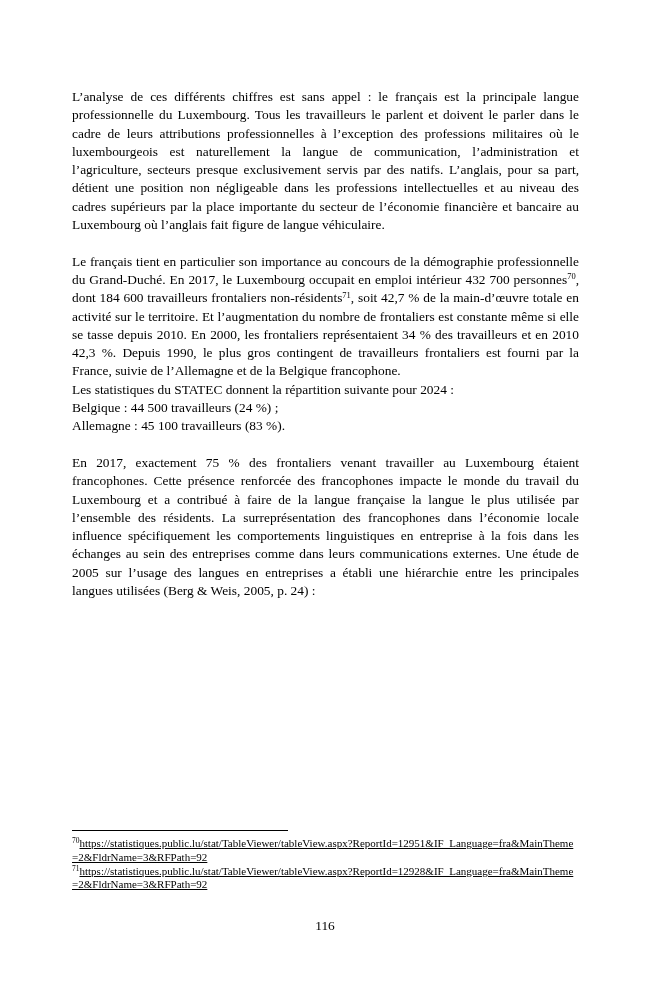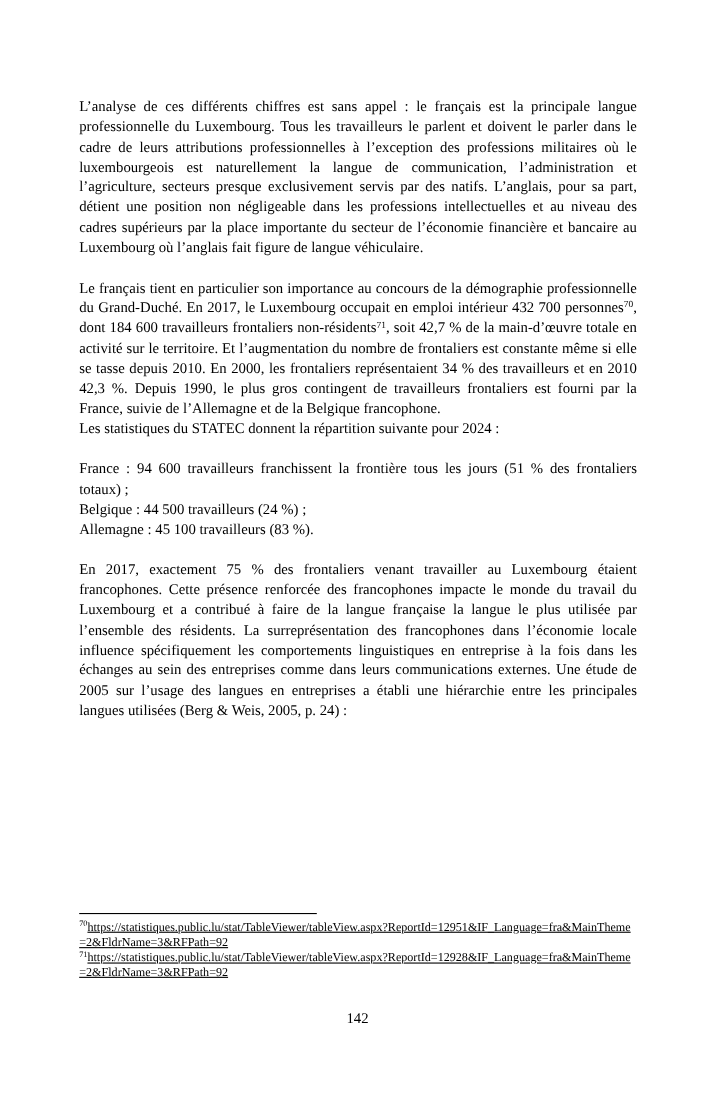--- a/index.html
+++ b/index.html
@@ -71,26 +71,25 @@
 </head>
 <body>
 
 <div class="text-block">
   <p>L’analyse de ces différents chiffres est sans appel : le français est la principale langue professionnelle du Luxembourg. Tous les travailleurs le parlent et doivent le parler dans le cadre de leurs attributions professionnelles à l’exception des professions militaires où le luxembourgeois est naturellement la langue de communication, l’administration et l’agriculture, secteurs presque exclusivement servis par des natifs. L’anglais, pour sa part, détient une position non négligeable dans les professions intellectuelles et au niveau des cadres supérieurs par la place importante du secteur de l’économie financière et bancaire au Luxembourg où l’anglais fait figure de langue véhiculaire.</p>
 
   <p class="mt-line"><span>Le français tient en particulier son importance au concours de la démographie professionnelle du Grand-Duché. En 2017, le Luxembourg occupait en emploi intérieur 432 700 personnes</span><sup class="fnref">70</sup><span>, dont 184 600 travailleurs frontaliers non-résidents</span><sup class="fnref">71</sup><span>, soit 42,7 % de la main-d’œuvre totale en activité sur le territoire. Et l’augmentation du nombre de frontaliers est constante même si elle se tasse depuis 2010. En 2000, les frontaliers représentaient 34 % des travailleurs et en 2010 42,3 %. Depuis 1990, le plus gros contingent de travailleurs frontaliers est fourni par la France, suivie de l’Allemagne et de la Belgique francophone.</span></p>
 
   <p>Les statistiques du STATEC donnent la répartition suivante pour 2024 :</p>
 
-  <p class="mt-line">France : 94 600 travailleurs franchissent la frontière tous les jours (51 % des frontaliers totaux) ;</p>
   <p>Belgique : 44 500 travailleurs (24 %) ;</p>
   <p>Allemagne : 45 100 travailleurs (83 %).</p>
 
   <p class="mt-line">En 2017, exactement 75 % des frontaliers venant travailler au Luxembourg étaient francophones. Cette présence renforcée des francophones impacte le monde du travail du Luxembourg et a contribué à faire de la langue française la langue le plus utilisée par l’ensemble des résidents. La surreprésentation des francophones dans l’économie locale influence spécifiquement les comportements linguistiques en entreprise à la fois dans les échanges au sein des entreprises comme dans leurs communications externes. Une étude de 2005 sur l’usage des langues en entreprises a établi une hiérarchie entre les principales langues utilisées (Berg &amp; Weis, 2005, p. 24) :</p>
 </div>
 
 <div class="footnotes">
   <div class="fn-rule"></div>
   <div class="footnote"><sup class="fnmark">70</sup><a href="#" class="fn-link">https://statistiques.public.lu/stat/TableViewer/tableView.aspx?ReportId=12951&amp;IF_Language=fra&amp;MainTheme=2&amp;FldrName=3&amp;RFPath=92</a></div>
   <div class="footnote"><sup class="fnmark">71</sup><a href="#" class="fn-link">https://statistiques.public.lu/stat/TableViewer/tableView.aspx?ReportId=12928&amp;IF_Language=fra&amp;MainTheme=2&amp;FldrName=3&amp;RFPath=92</a></div>
 </div>
 
-<div class="page-number">142</div>
+<div class="page-number">116</div>
 
 </body></html>

